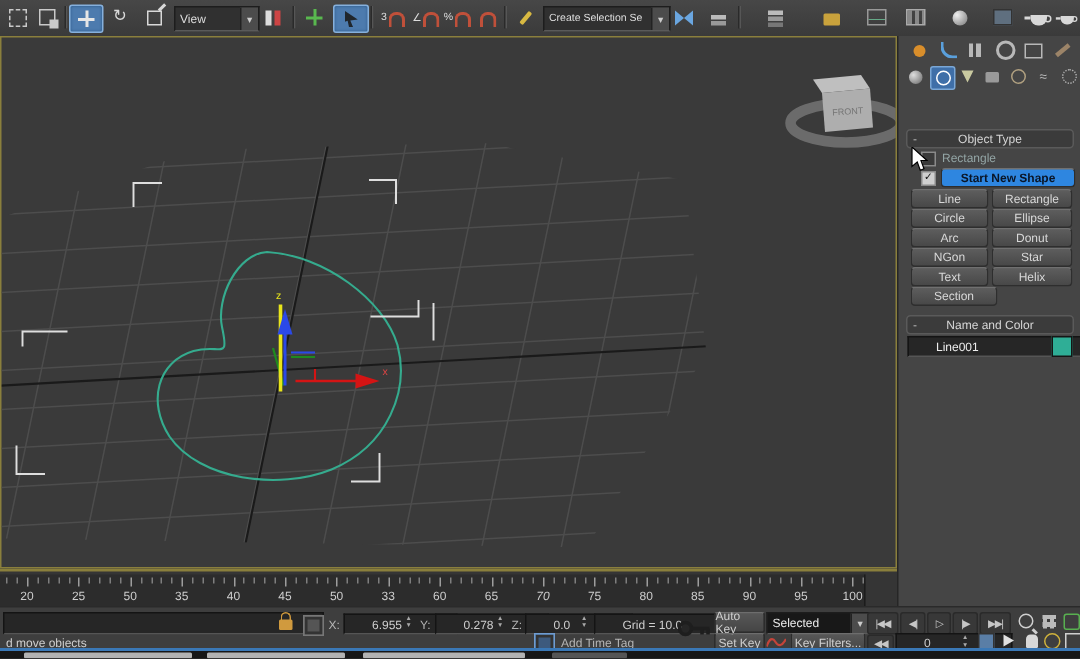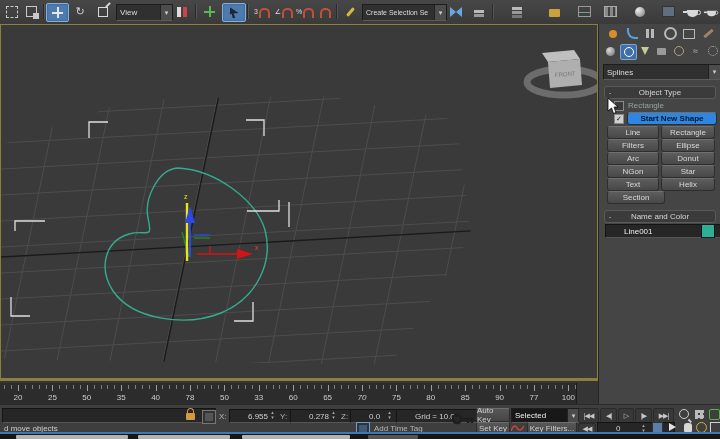--- a/index.html
+++ b/index.html
@@ -314,37 +314,33 @@
     <div class="pcat" style="left:72px;top:20px">
         <span style="width:8px;height:8px;border:1.5px solid #b0a080;border-radius:50%"></span>
       </div>
     <div class="pcat" style="left:89px;top:20px">
         <span style="color:#b8b8b8;font-size:9px">≈</span>
       </div>
     <div class="pcat" style="left:106px;top:20px">
         <span style="width:8px;height:8px;border:1.5px dotted #b8b8b8;border-radius:50%"></span>
       </div>
 
-    <div class="combo" style="left:4px;top:40px;width:113px;height:14px">
-      <span style="font-size:8px">Splines</span>
-      <span class="carrow">▾</span>
-    </div>
 
     <div class="rollhead" style="left:5px;top:62px;width:110px">
       <span class="minus">-</span>
       <span class="rtitle">Object Type</span>
     </div>
     <div class="checkbox" style="left:15px;top:77px"></div>
     <div class="slabel" style="left:29px;top:77px;color:#93a5a5">Rectangle</div>
     <div class="checkbox checked" style="left:15px;top:90px">✓</div>
     <div class="pbtn" id="snsbtn" style="left: 28px; top: 88px; width: 88px; color: rgb(10, 21, 38); font-weight: bold; background: rgb(46, 134, 224);">Start New Shape</div>
 
     <div class="pbtn" style="left:8px;top:102px;width:50px">Line</div>
     <div class="pbtn" style="left:62px;top:102px;width:52px">Rectangle</div>
-    <div class="pbtn" style="left:8px;top:115px;width:50px">Filters</div>
+    <div class="pbtn" style="left:8px;top:115px;width:50px">Circle</div>
     <div class="pbtn" style="left:62px;top:115px;width:52px">Ellipse</div>
     <div class="pbtn" style="left:8px;top:128px;width:50px">Arc</div>
     <div class="pbtn" style="left:62px;top:128px;width:52px">Donut</div>
     <div class="pbtn" style="left:8px;top:141px;width:50px">NGon</div>
     <div class="pbtn" style="left:62px;top:141px;width:52px">Star</div>
     <div class="pbtn" style="left:8px;top:154px;width:50px">Text</div>
     <div class="pbtn" style="left:62px;top:154px;width:52px">Helix</div>
     <div class="pbtn" style="left:8px;top:167px;width:56px">Section</div>
 
     <div class="rollhead" style="left:5px;top:186px;width:110px">
@@ -443,31 +439,31 @@
         <div class="tick" style="left: 547.76px;"></div>
         <div class="tick" style="left: 554.64px;"></div>
         <div class="tick" style="left: 561.52px;"></div>
         <div class="tick major" style="left: 568.4px;"></div>
         <div class="tick" style="left: 575.28px;"></div>
         <div class="tlabel" style="left: 18px;">20</div>
         <div class="tlabel" style="left: 52.4px;">25</div>
         <div class="tlabel" style="left: 86.8px;">50</div>
         <div class="tlabel" style="left: 121.2px;">35</div>
         <div class="tlabel" style="left: 155.6px;">40</div>
-        <div class="tlabel" style="left: 190px;">78</div>
+        <div class="tlabel" style="left: 190px;">45</div>
         <div class="tlabel" style="left: 224.4px;">50</div>
         <div class="tlabel" style="left: 258.8px;">33</div>
         <div class="tlabel" style="left: 293.2px;">60</div>
         <div class="tlabel" style="left: 327.6px;">65</div>
         <div class="tlabel" style="left: 362px; font-style: italic;">70</div>
         <div class="tlabel" style="left: 396.4px;">75</div>
         <div class="tlabel" style="left: 430.8px;">80</div>
         <div class="tlabel" style="left: 465.2px;">85</div>
         <div class="tlabel" style="left: 499.6px;">90</div>
-        <div class="tlabel" style="left: 534px;">77</div>
+        <div class="tlabel" style="left: 534px;">95</div>
         <div class="tlabel" style="left: 568.4px;">100</div>
       </div>
   </div>
 
   <div id="statusbar" class="abs">
     <div class="field" style="left:2px;top:3px;width:176px;height:13px"></div>
     <div class="lock" style="left:186px;top:8px"></div>
     <div class="absicon" style="left:202px;top:5px"></div>
     <div class="slabel" style="left:219px;top:7px">X:</div>
     <div class="field" style="left:229px;top:4px;width:38px;height:12px">6.955</div>

